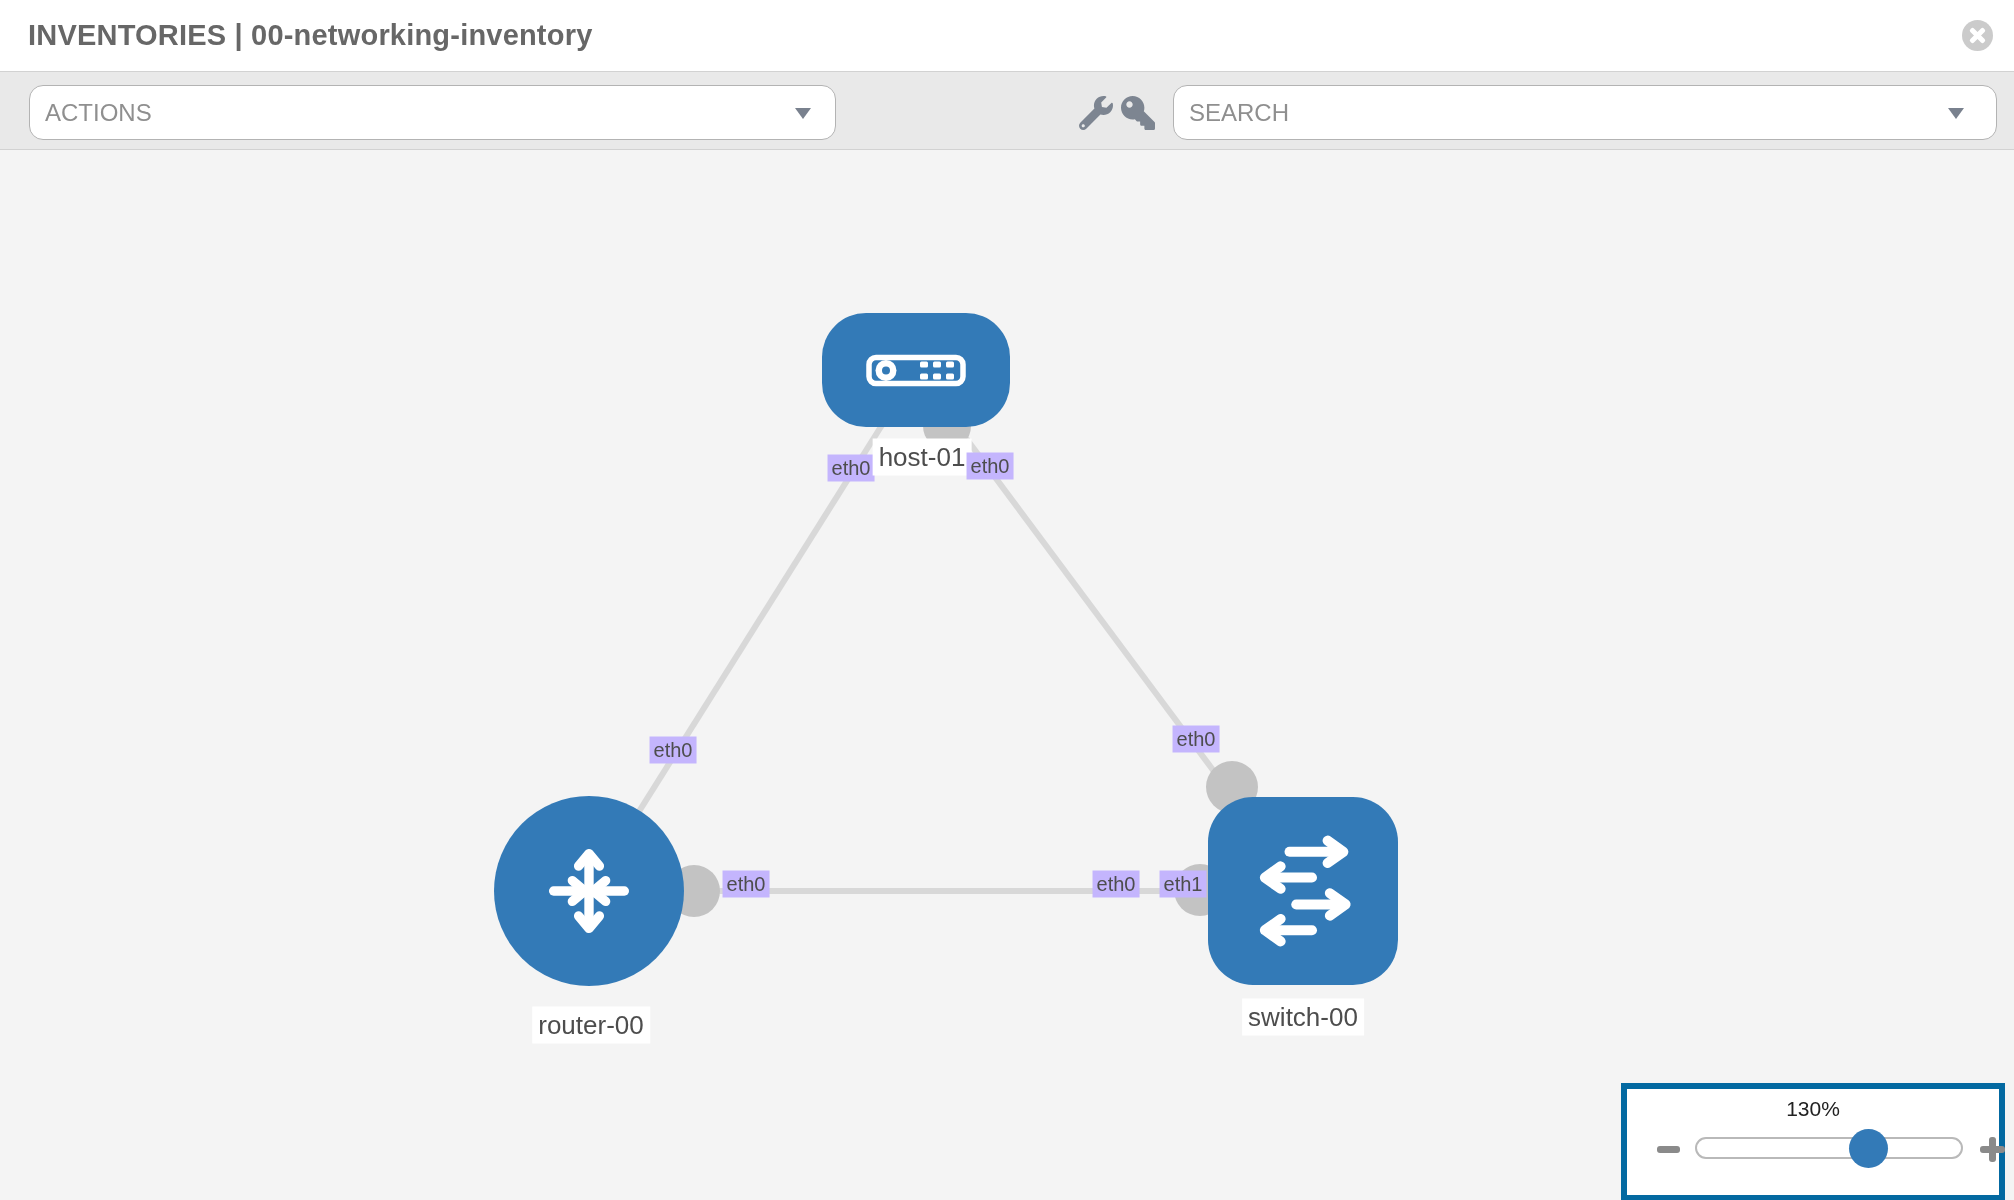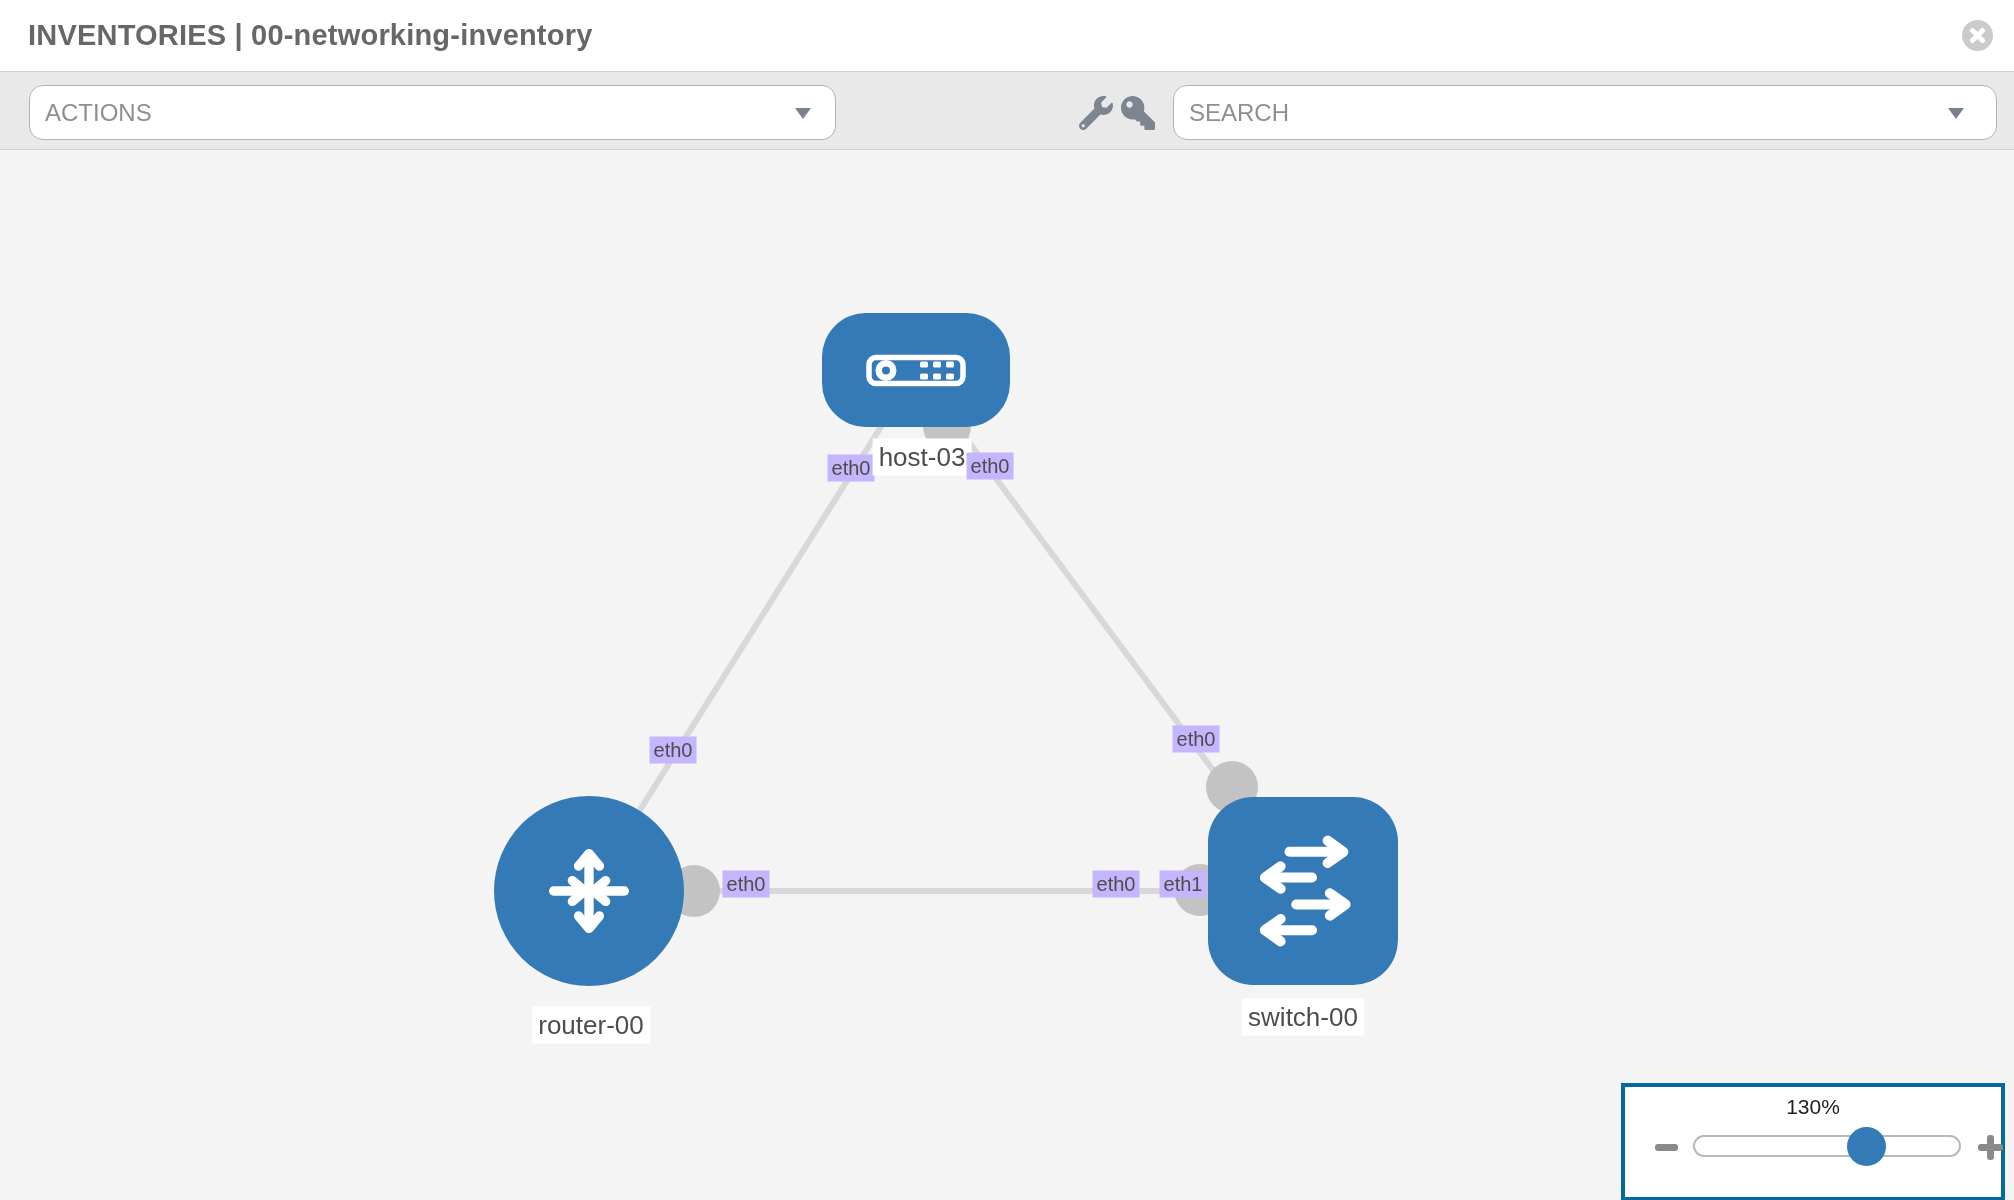--- a/index.html
+++ b/index.html
@@ -67,21 +67,21 @@
   .lbl-ethD{left:1196px;top:589px;}
   .lbl-ethE{left:746px;top:734px;}
   .lbl-ethF{left:1116px;top:734px;z-index:5;}
   .lbl-ethG{left:1183px;top:734px;z-index:6;}
   .ttl-host{left:922px;top:307px;}
   .ttl-router{left:591px;top:875px;}
   .ttl-switch{left:1303px;top:867px;}
   
   .zoom-panel{
     position:absolute;left:1621px;top:933px;width:384px;height:118px;background:#fff;
-    border:4px solid #0369a1;box-sizing:border-box;z-index:10;
+    border:6px solid #0369a1;box-sizing:border-box;z-index:10;
   }
   .zoom-level{position:absolute;left:0;top:8px;width:100%;text-align:center;font-size:21px;color:#222;}
   .zoom-minus{position:absolute;left:30px;top:57px;width:23px;height:7px;background:#8a8a8a;border-radius:3px;cursor:pointer;}
   .zoom-track{
     position:absolute;left:68px;top:48px;width:268px;height:22px;background:#fff;
     border:2px solid #b9b9b9;border-radius:13px;box-sizing:border-box;cursor:pointer;
   }
   .zoom-handle{
     position:absolute;left:222px;top:40px;width:39px;height:39px;border-radius:50%;
     background:#337ab7;cursor:grab;
@@ -187,21 +187,21 @@
     </div>
 
     <div class="if-label lbl-ethA">eth0</div>
     <div class="if-label lbl-ethB">eth0</div>
     <div class="if-label lbl-ethC">eth0</div>
     <div class="if-label lbl-ethD">eth0</div>
     <div class="if-label lbl-ethE">eth0</div>
     <div class="if-label lbl-ethF">eth0</div>
     <div class="if-label lbl-ethG">eth1</div>
 
-    <div class="node-title ttl-host">host-03</div>
+    <div class="node-title ttl-host">host-01</div>
     <div class="node-title ttl-router">router-00</div>
     <div class="node-title ttl-switch">switch-00</div>
 
     <div class="zoom-panel">
       <div class="zoom-level">130%</div>
       <div class="zoom-minus"></div>
       <div class="zoom-track"></div>
       <div class="zoom-handle"></div>
       <div class="zoom-plus">
         <span class="pbar-h"></span>

